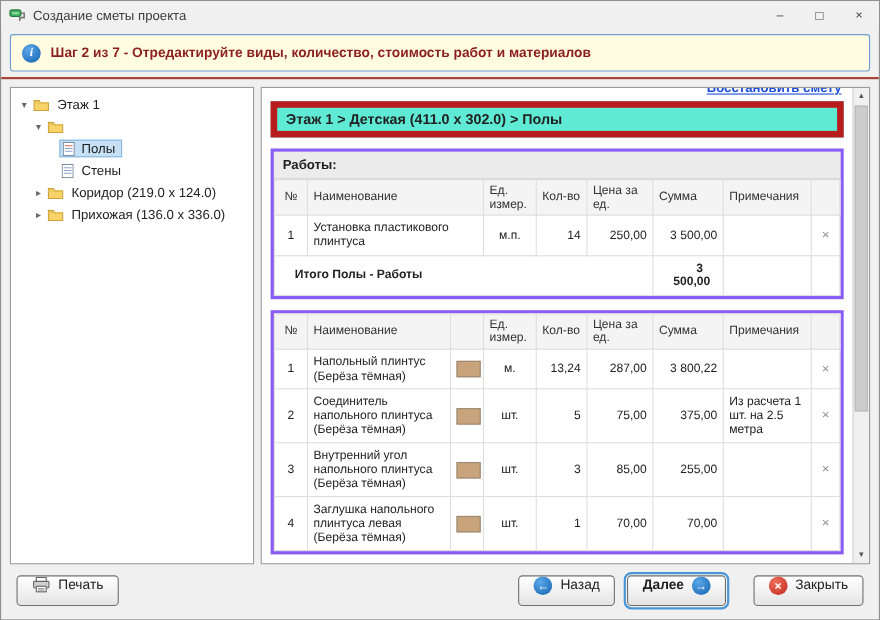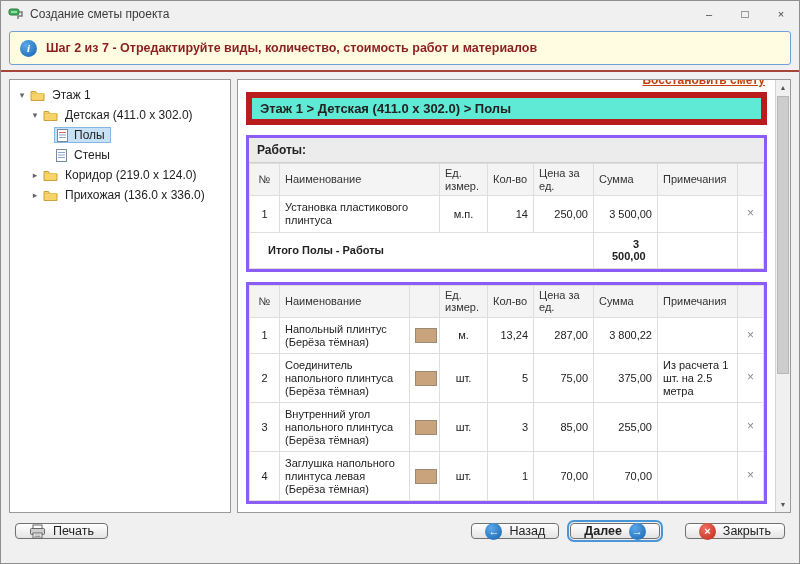--- a/index.html
+++ b/index.html
@@ -32,21 +32,21 @@
   .tw{width:12px;display:inline-flex;justify-content:center;font-size:9px;color:#666;flex:0 0 auto;}
   .tico{margin:0 4px 0 2px;flex:0 0 auto;display:inline-flex;}
   .tlabel{padding:1px 3px;}
   .tsel{background:#c6e0f5;border:1px solid #86b7e2;display:inline-flex;align-items:center;padding-right:3px;}
   .tsel .tico{margin-left:2px;}
   .tsel .tlabel{padding:0 2px;}
 
   
   .main-panel{flex:1;background:#fff;border:1px solid #9a9a9a;position:relative;overflow:hidden;}
   .main-inner{position:absolute;top:0;left:0;right:15px;bottom:0;padding:8px 8px 0 8px;overflow:hidden;}
-  .restore-link{position:absolute;top:-7px;right:10px;color:#c2410c;font-size:12px;font-weight:bold;text-decoration:underline;cursor:pointer;}
+  .restore-link{position:absolute;top:-7px;right:10px;color:#1d4ed8;font-size:12px;font-weight:bold;text-decoration:underline;cursor:pointer;}
   .crumb{margin-top:4px;background:#5eead4;border:6px solid #b91c1c;padding:3px 8px;font-size:13px;font-weight:bold;color:#222;}
   .section{margin-top:10px;border:3px solid #8b5cf6;}
   .sec-head{background:#ececec;border-bottom:1px solid #cfcfcf;padding:5px 8px;font-size:12px;font-weight:bold;color:#222;}
   table{width:100%;border-collapse:collapse;table-layout:fixed;font-size:11px;color:#222;}
   th,td{border:1px solid #dedede;padding:3px 5px;vertical-align:middle;text-align:left;line-height:1.15;}
   th{background:#f4f4f4;font-weight:normal;color:#333;height:28px;}
   th.c,td.c{text-align:center;}
   td.r{text-align:right;}
   td.name{padding:5px;}
   td.del{text-align:center;color:#8a8a8a;font-size:12px;cursor:pointer;}
@@ -55,21 +55,21 @@
   .swatch{width:22px;height:15px;border:1px solid #9a8a74;margin:0 auto;}
 
   
   .vscroll{position:absolute;top:0;right:0;bottom:0;width:15px;background:#f0f0f0;border-left:1px solid #d4d4d4;}
   .sb-btn{height:15px;display:flex;align-items:center;justify-content:center;font-size:7px;color:#555;}
   .sb-btn.bottom{position:absolute;bottom:0;left:0;right:0;}
   .sb-thumb{position:absolute;top:16px;left:1px;right:1px;height:278px;background:#cdcdcd;border:1px solid #b7b7b7;}
 
   
   .footer{position:absolute;left:0;right:0;bottom:0;height:50px;}
-  .btn{height:16px;display:inline-flex;align-items:center;justify-content:center;gap:7px;padding:0 13px;font-size:12.5px;color:#222;background:linear-gradient(#ffffff,#e4e4e4);border:1px solid #707070;border-radius:4px;cursor:pointer;font-family:"Liberation Sans",sans-serif;}
+  .btn{height:28px;display:inline-flex;align-items:flex-start;justify-content:center;gap:7px;padding:0 13px;font-size:12.5px;color:#222;background:linear-gradient(#ffffff,#e4e4e4);border:1px solid #707070;border-radius:4px;cursor:pointer;font-family:"Liberation Sans",sans-serif;}
   .btn-print{position:absolute;left:14px;top:10px;min-width:86px;}
   .right-btns{position:absolute;right:14px;top:10px;display:flex;align-items:center;}
   .btn-back{min-width:86px;margin-right:11px;}
   .btn-next{min-width:88px;margin-right:25px;outline:2px solid #4a95d6;outline-offset:1px;font-weight:bold;}
   .btn-close{min-width:88px;}
   .circle{width:17px;height:17px;border-radius:50%;display:inline-flex;align-items:center;justify-content:center;color:#fff;font-size:11px;font-weight:bold;flex:0 0 auto;}
   .circle.blue{background:radial-gradient(circle at 35% 30%,#5aa7e8,#1462b0);}
   .circle.red{background:radial-gradient(circle at 35% 30%,#ef6f5f,#bf2718);}
 </style>
 </head>
@@ -113,21 +113,20 @@
         <span class="tlabel">Этаж 1</span>
       </div>
       <div class="tree-row lvl1">
         <span class="tw">▾</span>
         <span class="tico">
           <svg width="15" height="12" viewBox="0 0 15 12">
               <path d="M1 2.5 h4.5 l1.5 2 H14 v7 H1 z" fill="#f7d36a" stroke="#c9a138"></path>
               <path d="M1 4.5 H14" stroke="#e7c255" fill="none"></path>
             </svg>
         </span>
-        <span class="tlabel">Детская (411.0 x 302.0)</span>
       </div>
       <div class="tree-row lvl2">
         <span class="tsel">
           <span class="tico">
             <svg width="11" height="13" viewBox="0 0 11 13">
                 <rect x="0.5" y="0.5" width="10" height="12" fill="#fff" stroke="#7a8aa0"></rect>
                 <line x1="2" y1="3.5" x2="9" y2="3.5" stroke="#d66"></line>
                 <line x1="2" y1="6" x2="9" y2="6" stroke="#8aa5c9"></line>
                 <line x1="2" y1="8.5" x2="9" y2="8.5" stroke="#8aa5c9"></line>
               </svg>

